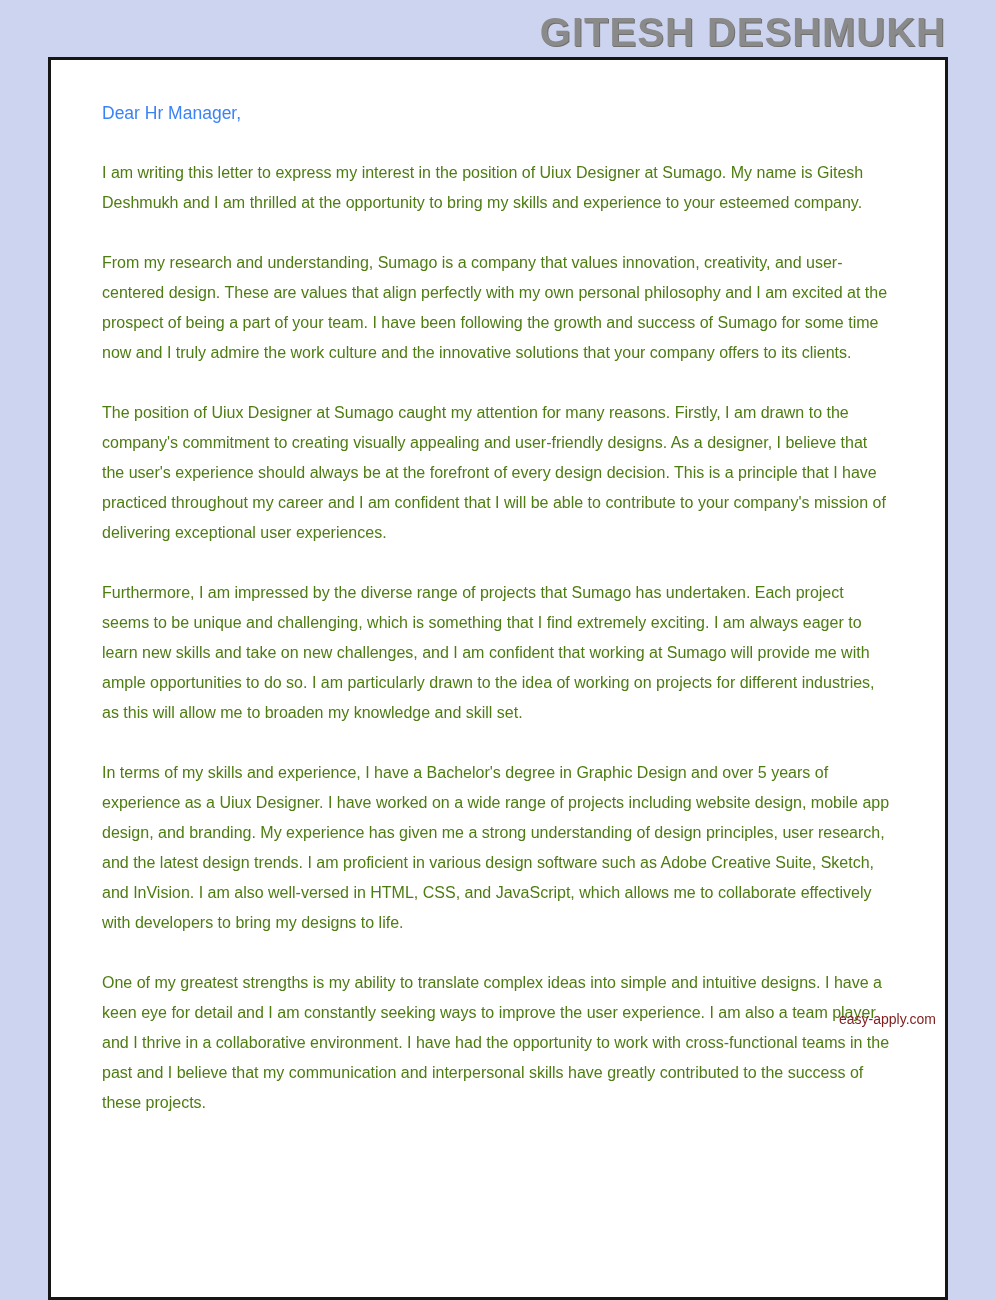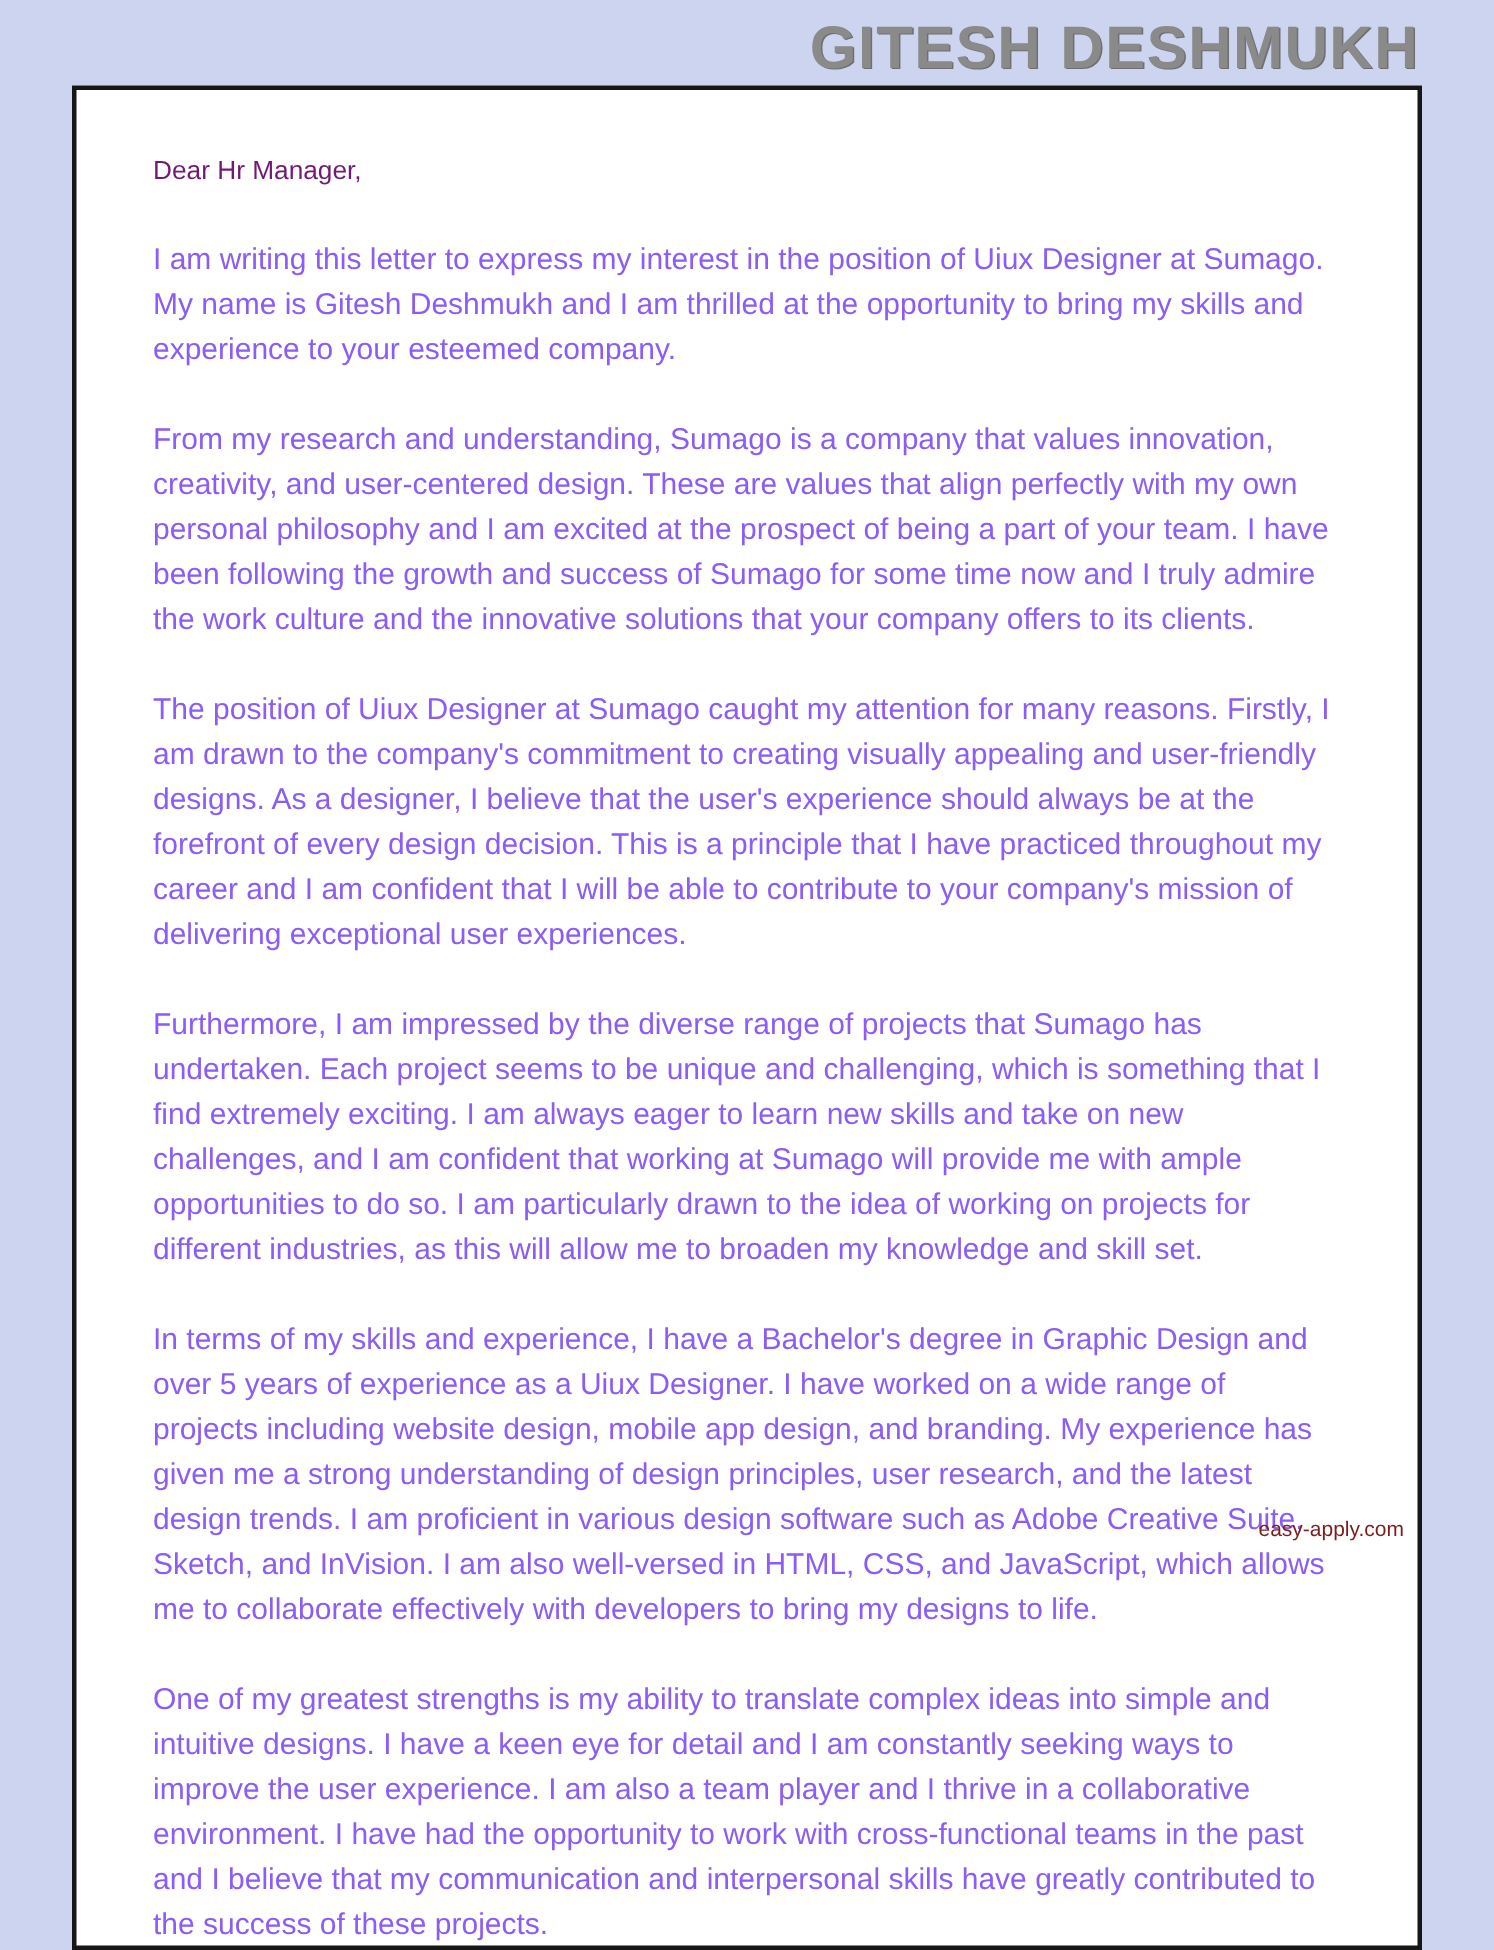--- a/index.html
+++ b/index.html
@@ -48,28 +48,28 @@
     height: 1243px;
     background: #ffffff;
     border: 3px solid #161616;
     border-bottom-width: 3px;
     padding: 38px 55px 20px 51px;
     overflow: hidden;
   }
 
   .salutation {
     font-size: 17.5px;
-    color: #701a75;
+    color: #3b82f6;
     line-height: 30px;
     margin-bottom: 30px;
   }
 
   .para {
-    font-size: 20px;
-    color: #8b5cf6;
+    font-size: 16px;
+    color: #4d7c0f;
     line-height: 30px;
     margin-bottom: 30px;
   }
 
   .watermark {
     position: absolute;
     right: 60px;
     bottom: 37px;
     font-size: 14px;
     color: #7f1d1d;

